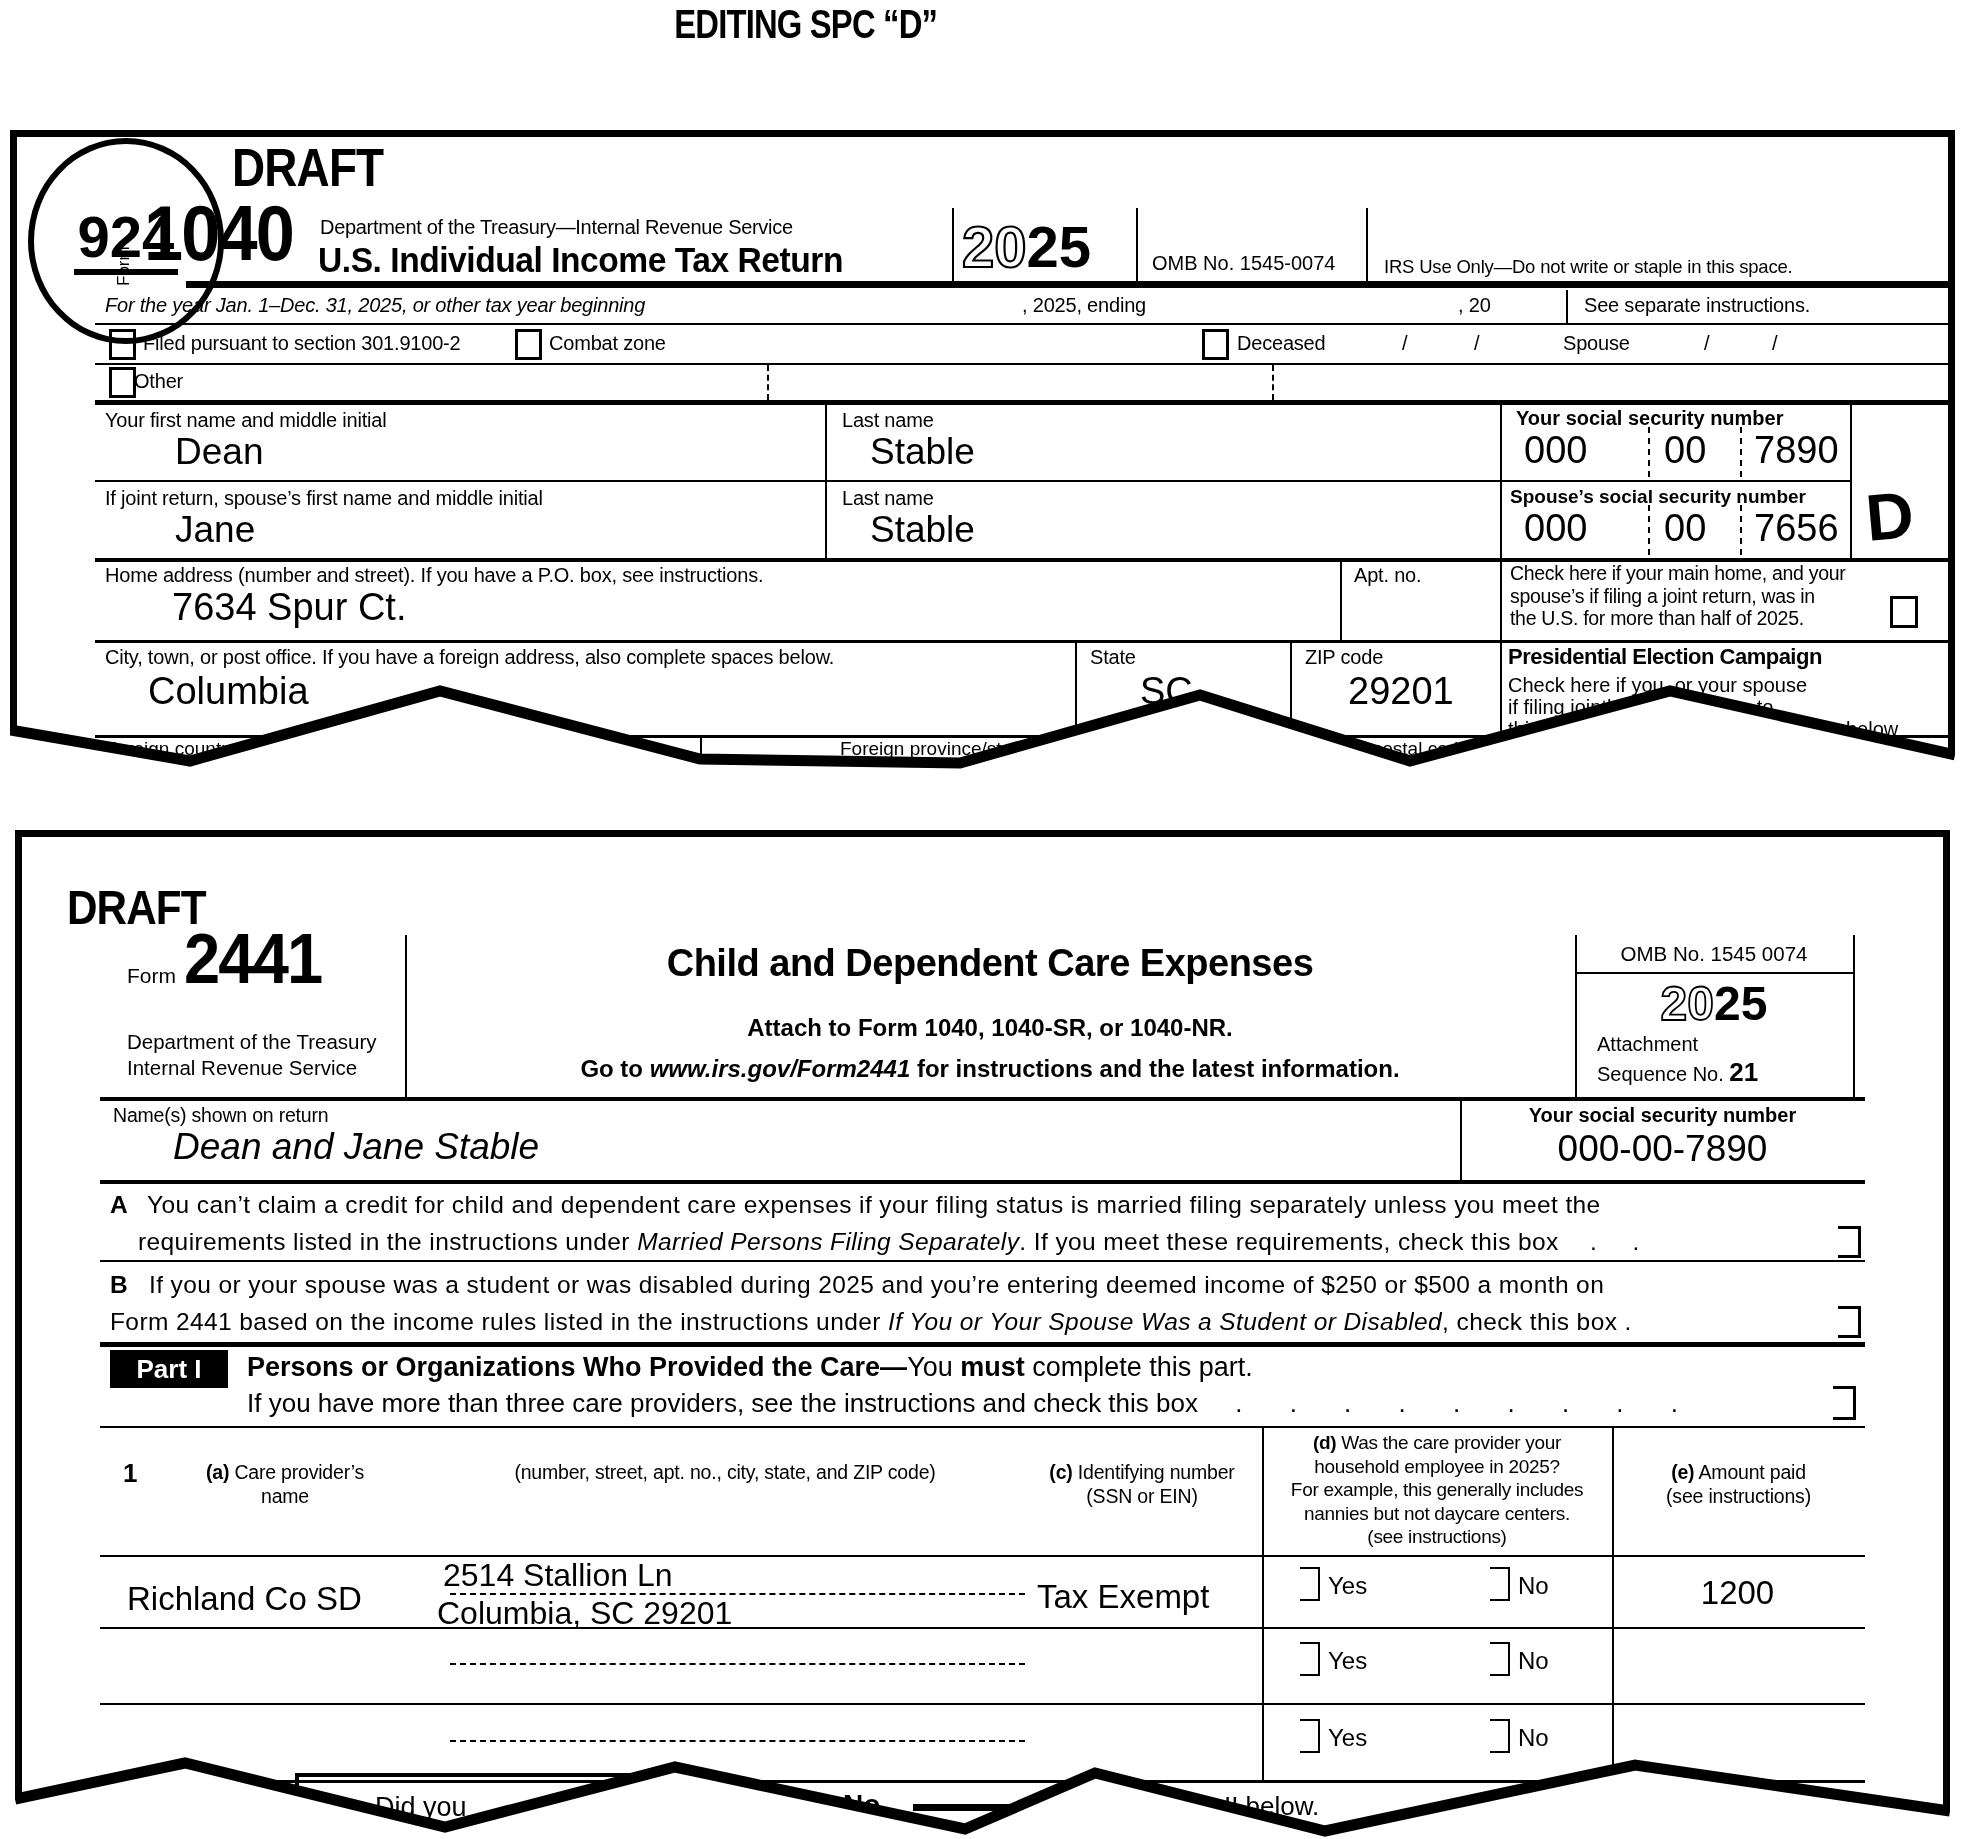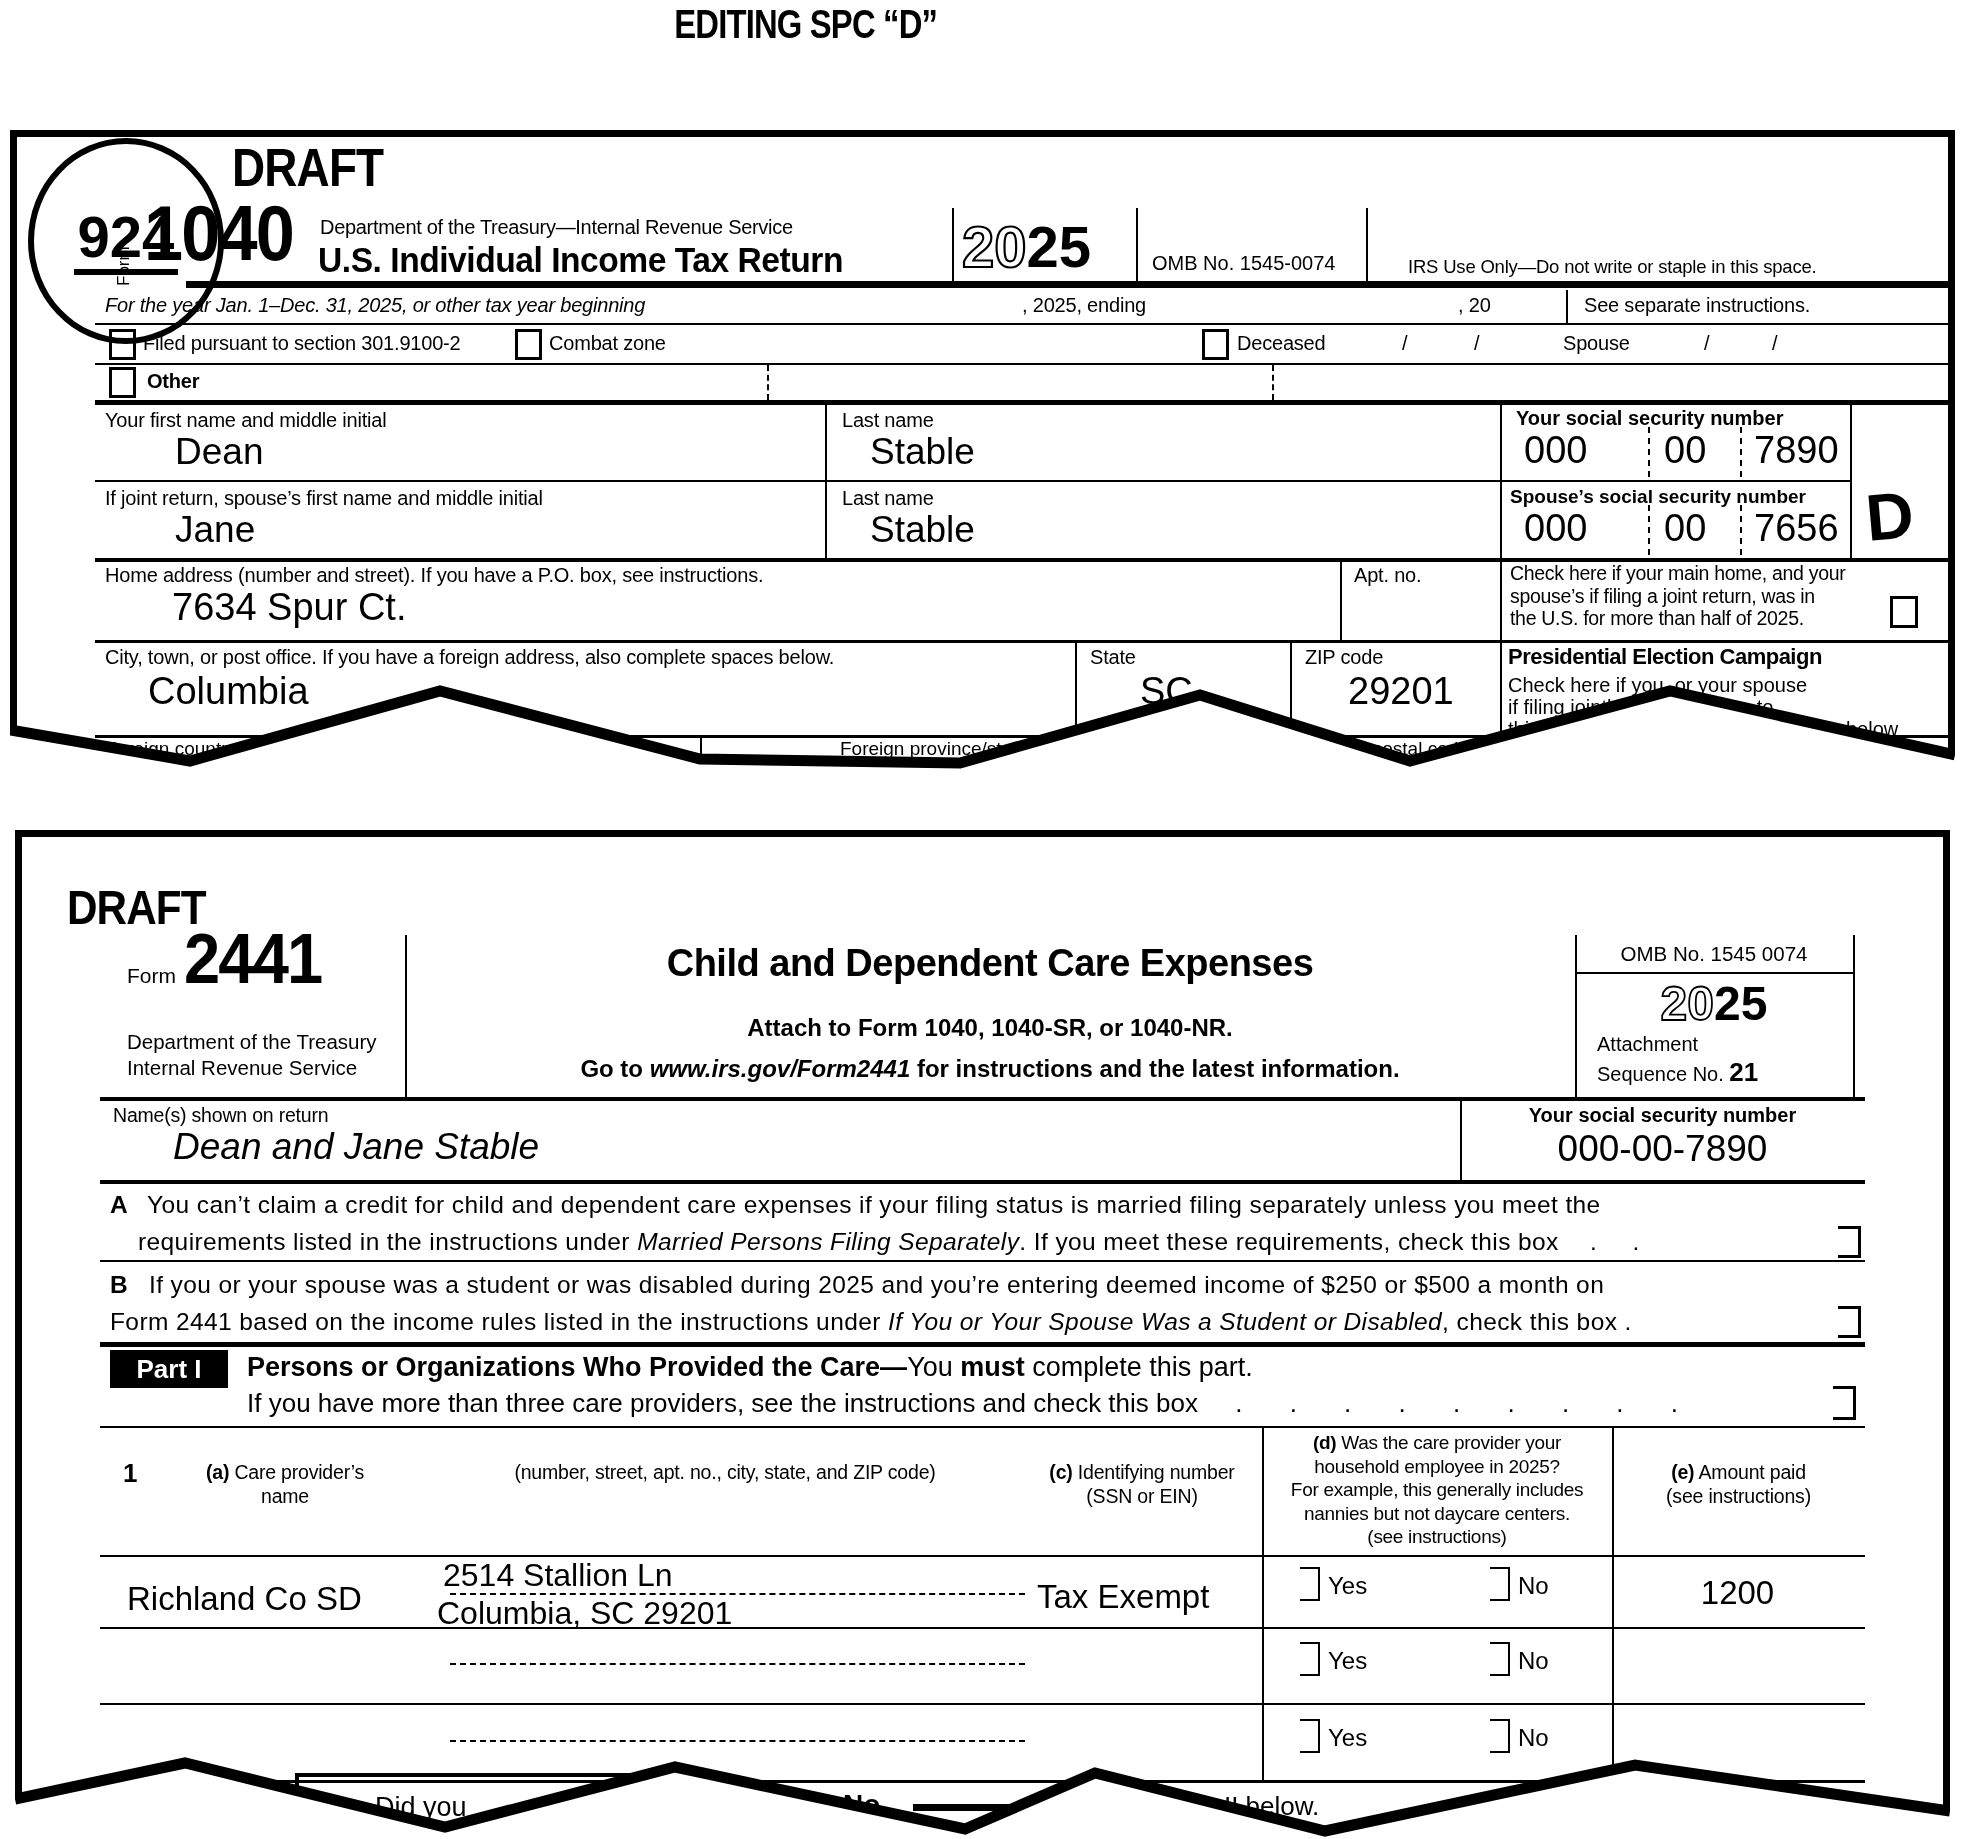--- a/index.html
+++ b/index.html
@@ -49,21 +49,21 @@
     <div class="abs cond" style="left:134px;top:66px;font-size:78px;font-weight:900;transform:scaleX(0.9);line-height:0.95;letter-spacing:-2px;">1040</div>
     <div class="abs" style="left:310px;top:86px;font-size:20px;letter-spacing:-0.3px;">Department of the Treasury—Internal Revenue Service</div>
     <div class="abs cond" style="left:308px;top:110px;font-size:35px;font-weight:bold;transform:scaleX(0.96);letter-spacing:-0.5px;">U.S. Individual Income Tax Return</div>
     <div class="vl" style="left:942px;top:78px;height:73px;"></div>
     <div class="abs" style="left:952px;top:88px;font-size:58px;line-height:1;">
       <span class="outline20 b">20</span><span style="font-weight:900;">25</span>
     </div>
     <div class="vl" style="left:1126px;top:78px;height:73px;"></div>
     <div class="abs" style="left:1142px;top:122px;font-size:20px;">OMB No. 1545-0074</div>
     <div class="vl" style="left:1356px;top:78px;height:73px;"></div>
-    <div class="abs" style="left:1374px;top:126px;font-size:18.5px;letter-spacing:-0.2px;margin-left:24px;">IRS Use Only—Do not write or staple in this space.</div>
+    <div class="abs" style="left:1374px;top:126px;font-size:18.5px;letter-spacing:-0.2px;">IRS Use Only—Do not write or staple in this space.</div>
     <div class="hl" style="left:176px;top:151px;width:1769px;height:7px;"></div>
 
     <div class="abs lbl" style="left:95px;top:164px;font-style:italic;">For the year Jan. 1–Dec. 31, 2025, or other tax year beginning</div>
     <div class="abs lbl" style="left:1012px;top:164px;">, 2025, ending</div>
     <div class="abs lbl" style="left:1448px;top:164px;">, 20</div>
     <div class="vl" style="left:1556px;top:160px;height:33px;"></div>
     <div class="abs lbl" style="left:1574px;top:164px;">See separate instructions.</div>
     <div class="hl" style="left:85px;top:193px;width:1860px;"></div>
 
     <span class="cb" style="left:99px;top:199px;"></span>
@@ -73,21 +73,21 @@
     <span class="cb" style="left:1192px;top:199px;"></span>
     <div class="abs lbl" style="left:1227px;top:202px;">Deceased</div>
     <div class="abs lbl" style="left:1392px;top:202px;">/</div>
     <div class="abs lbl" style="left:1464px;top:202px;">/</div>
     <div class="abs lbl" style="left:1553px;top:202px;">Spouse</div>
     <div class="abs lbl" style="left:1694px;top:202px;">/</div>
     <div class="abs lbl" style="left:1762px;top:202px;">/</div>
     <div class="hl" style="left:85px;top:233px;width:1860px;"></div>
 
     <span class="cb" style="left:99px;top:237px;"></span>
-    <div class="abs lbl" style="left:137px;top:240px;font-weight:bold;">Other</div>
+    <div class="abs lbl" style="left:124px;top:240px;">Other</div>
     <div class="vldash" style="left:757px;top:235px;height:35px;"></div>
     <div class="vldash" style="left:1262px;top:235px;height:35px;"></div>
     <div class="hl" style="left:85px;top:270px;width:1860px;height:5px;"></div>
 
     <div class="abs lbl" style="left:95px;top:279px;">Your first name and middle initial</div>
     <div class="abs" style="left:165px;top:301px;font-size:37px;">Dean</div>
     <div class="vl" style="left:815px;top:275px;height:153px;"></div>
     <div class="abs lbl" style="left:832px;top:279px;">Last name</div>
     <div class="abs" style="left:860px;top:301px;font-size:37px;">Stable</div>
     <div class="vl" style="left:1490px;top:275px;height:345px;"></div>

